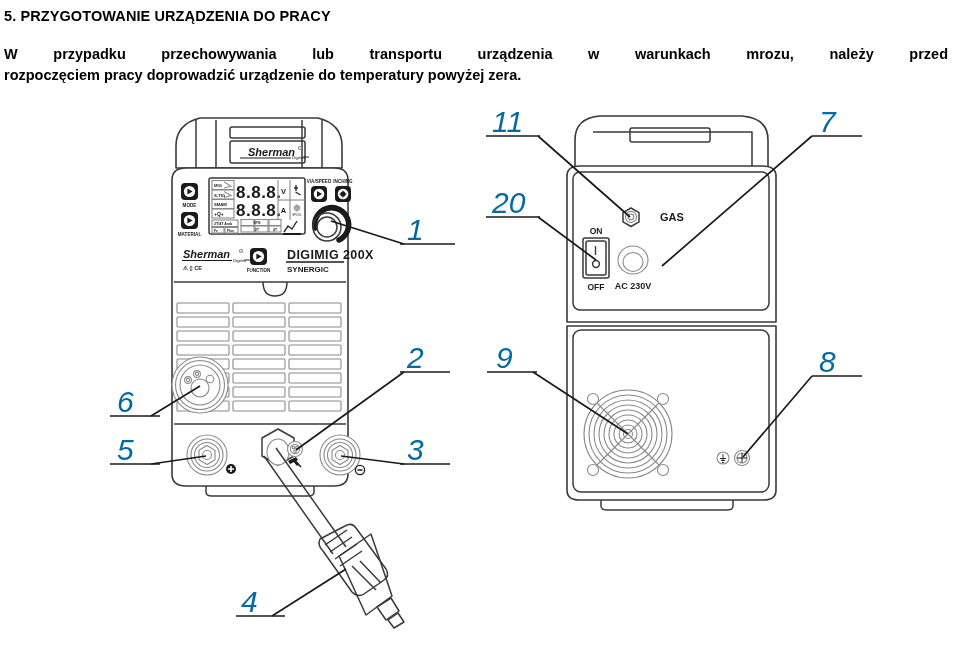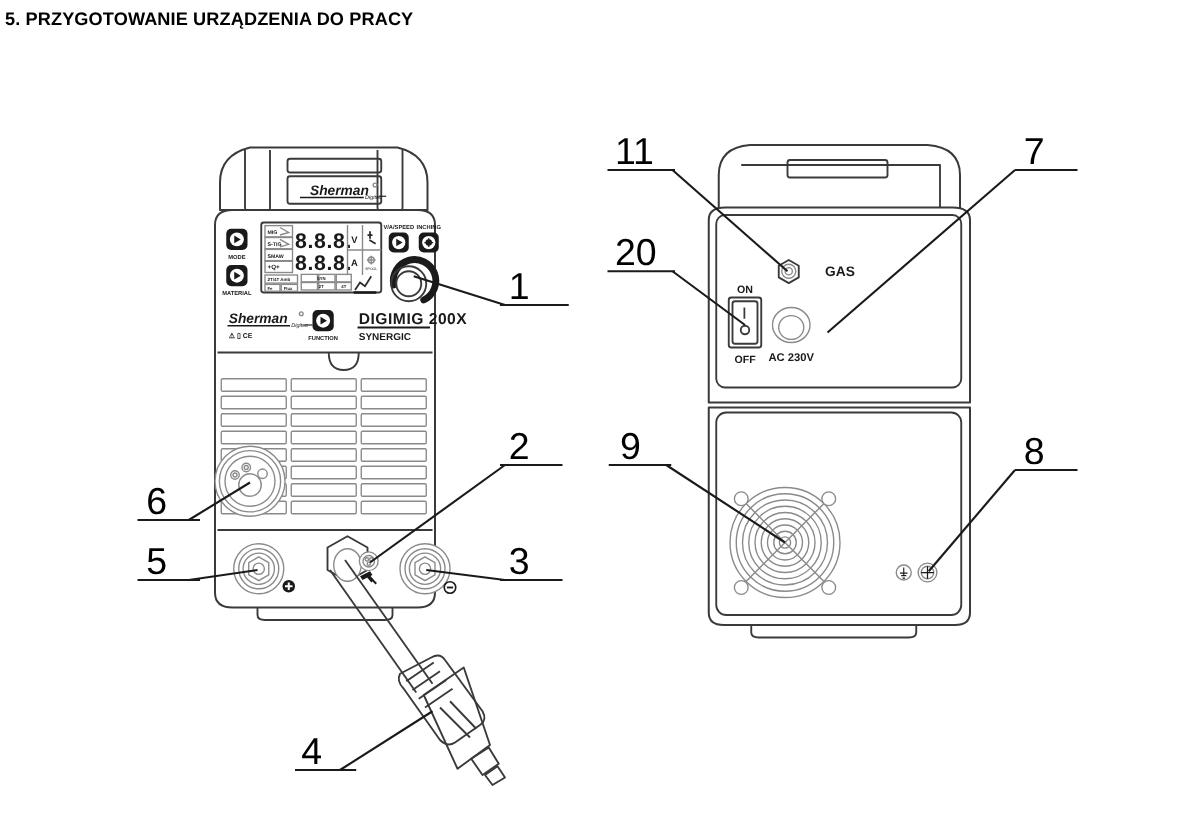--- a/index.html
+++ b/index.html
@@ -22,32 +22,34 @@
   }
   .txt-para .l1{display:block;text-align:justify;text-align-last:justify;}
   .txt-para .l2{display:block;}
 
   
   svg.draw{position:absolute;left:0;top:0;width:955px;height:664px;}
 
   
   .callout{
     position:absolute;font-size:30px;font-weight:400;
-    font-family:"Liberation Sans", sans-serif;color:#000000;
-    line-height:1;letter-spacing:0;
+    font-family:"Liberation Sans", sans-serif;color:#0369a1;
+    line-height:1;letter-spacing:0;font-style:italic;
   }
 </style>
 </head>
 <body>
 
 <div class="page">
 
   <div class="txt-head">5. PRZYGOTOWANIE URZĄDZENIA DO PRACY</div>
 
   <div class="txt-para">
+    <span class="l1">W przypadku przechowywania lub transportu urządzenia w warunkach mrozu, należy przed</span>
+    <span class="l2">rozpoczęciem pracy doprowadzić urządzenie do temperatury powyżej zera.</span>
   </div>
 
   <svg class="draw" viewBox="0 0 955 664">
     <defs>
       <style>
         .ol{fill:#ffffff;stroke:#3a3a3a;stroke-width:1.6;stroke-linejoin:round;}
         .ol2{fill:none;stroke:#3a3a3a;stroke-width:1.5;stroke-linejoin:round;}
         .thin{fill:none;stroke:#8a8a8a;stroke-width:1.1;}
         .thinf{fill:#ffffff;stroke:#8a8a8a;stroke-width:1.1;}
         .blk{fill:#1a1a1a;}

